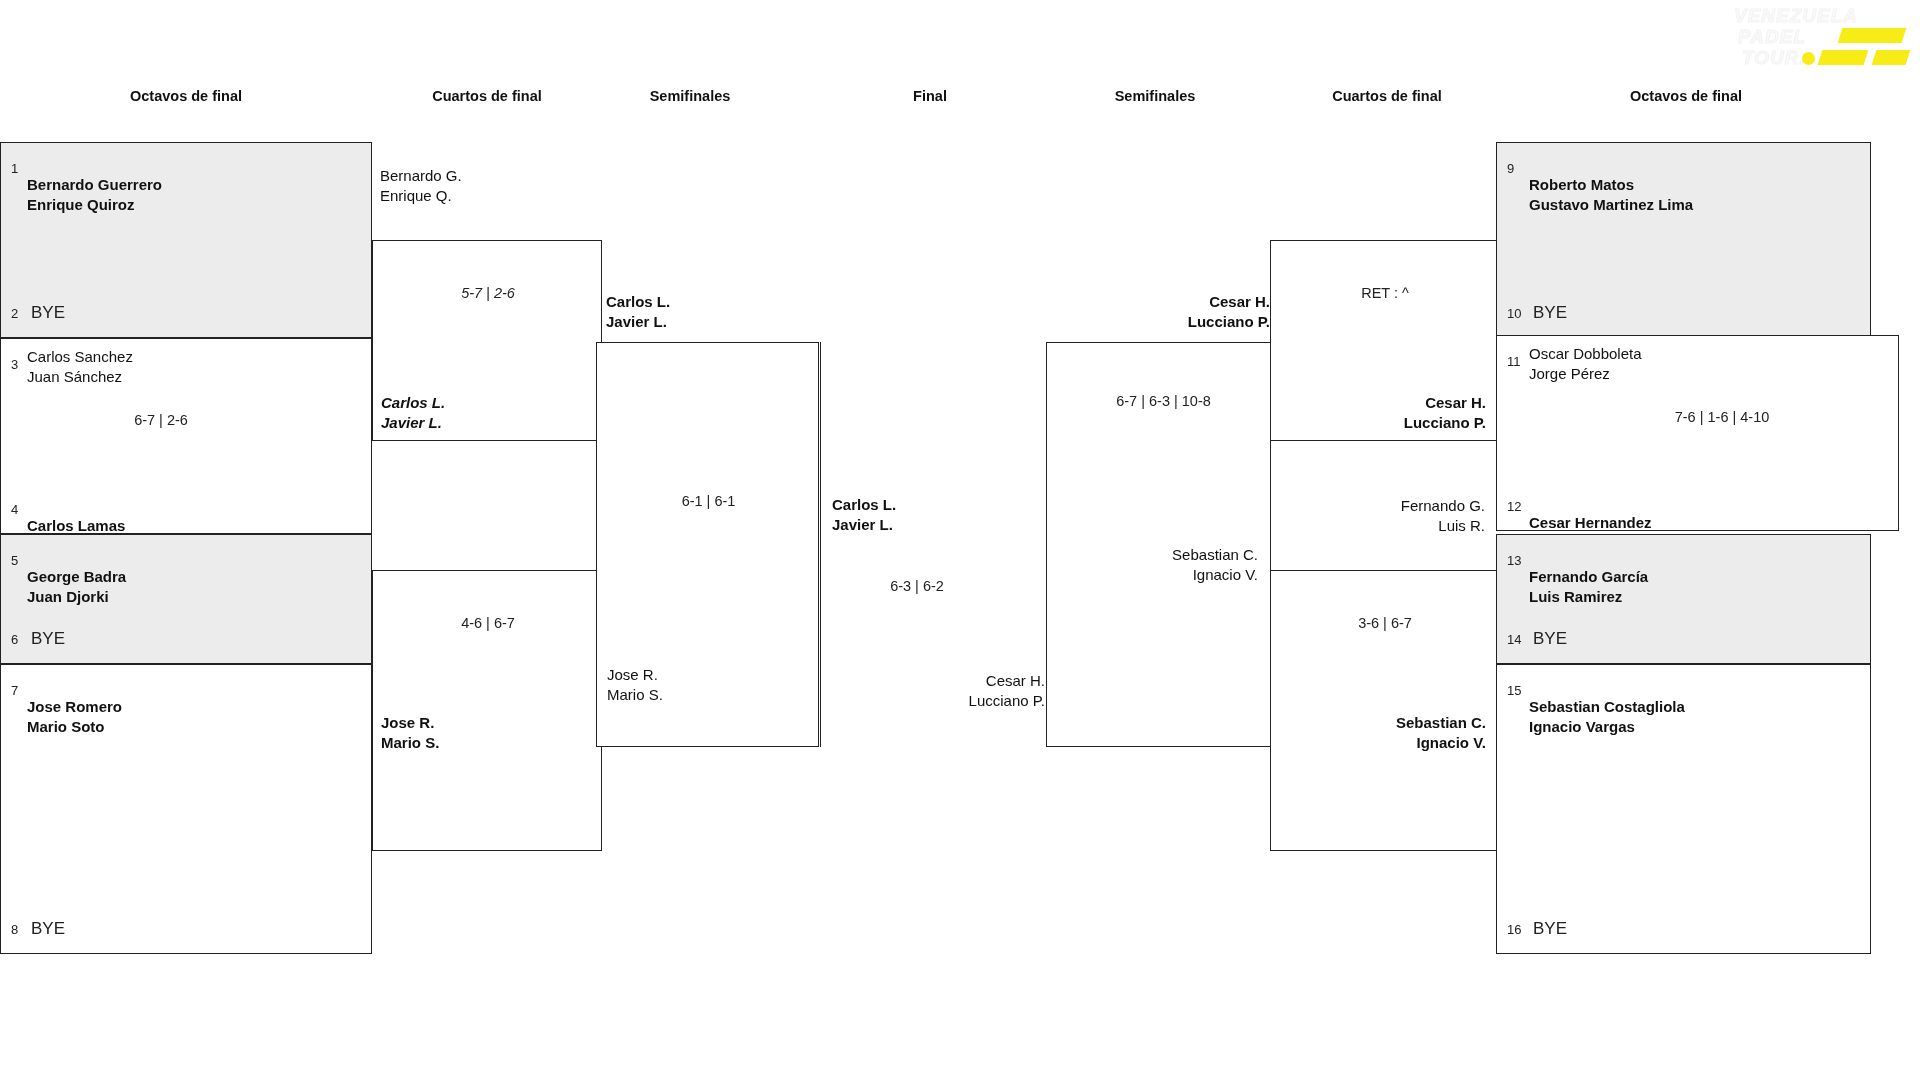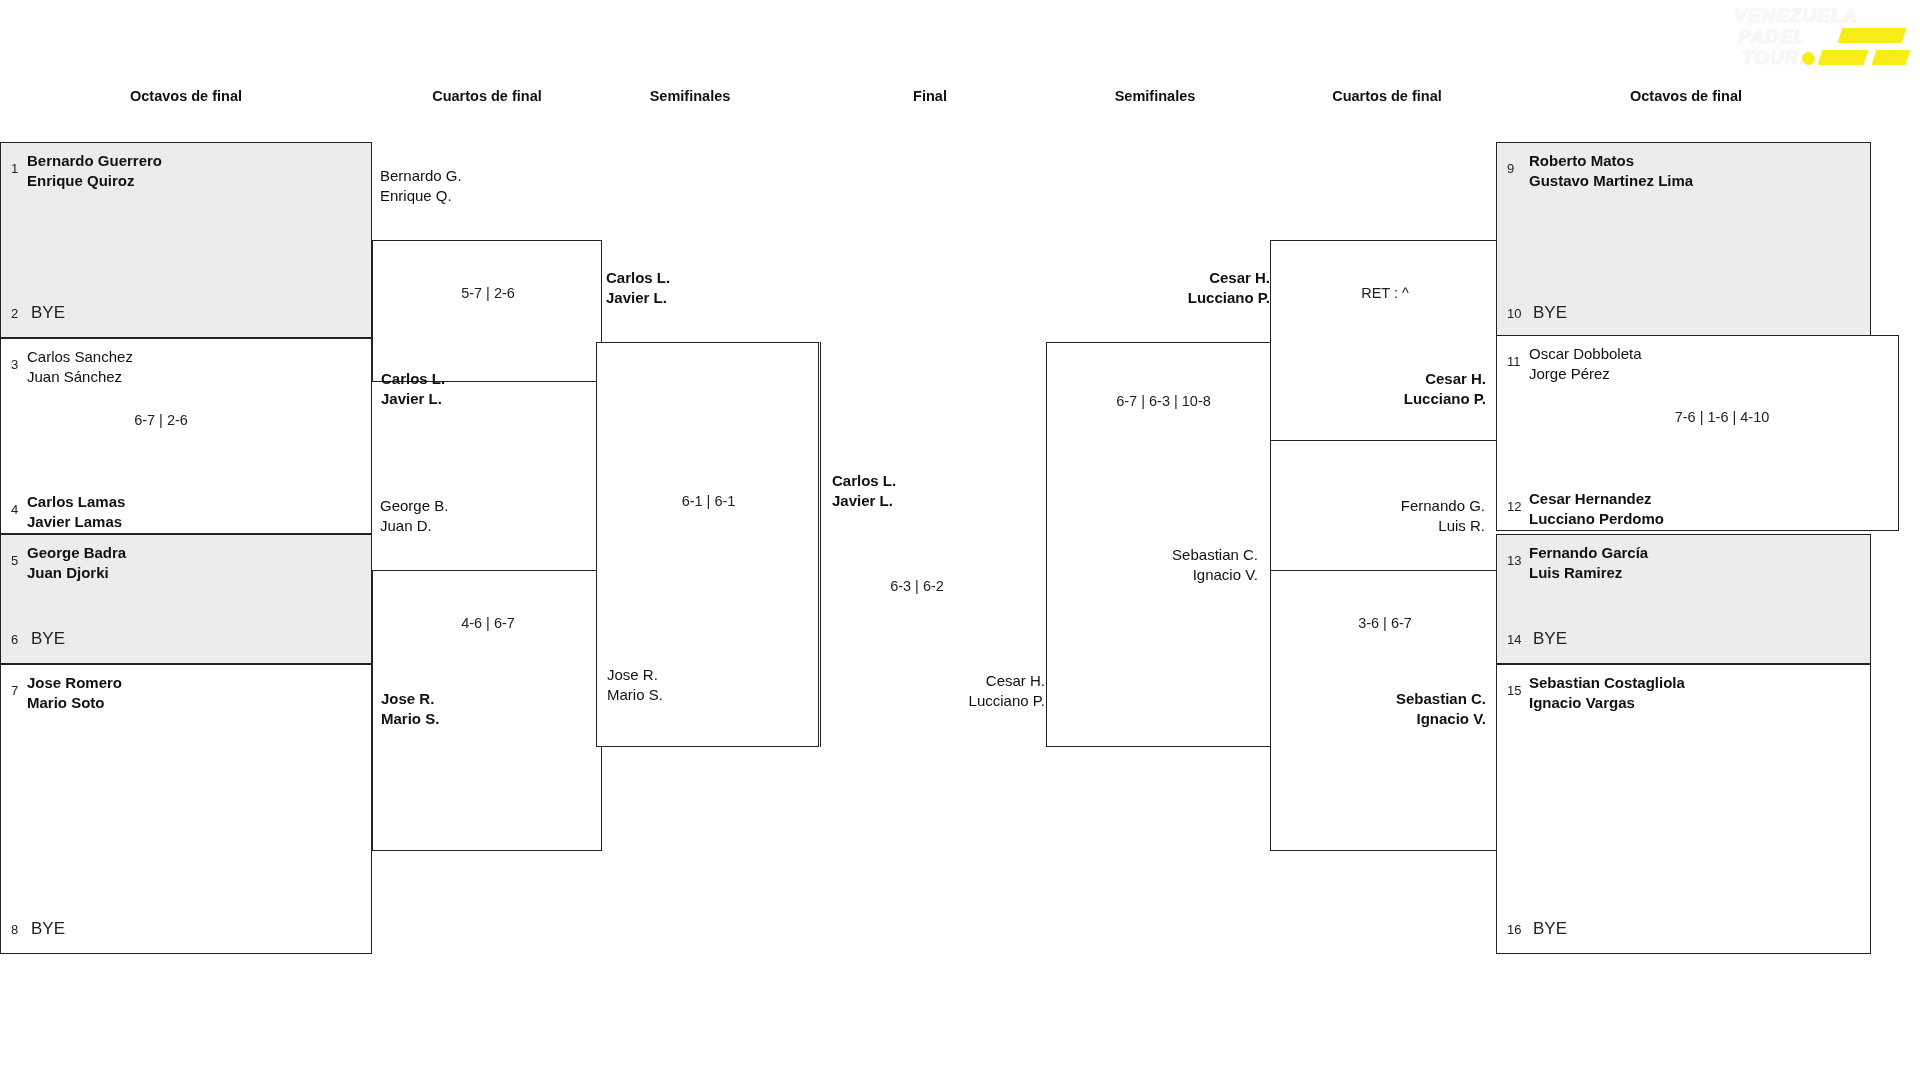--- a/index.html
+++ b/index.html
@@ -55,21 +55,21 @@
   .cell.shaded { background: #ececec; }
   .cell.noborder { border: none; background: transparent; }
 
   .seed {
     position: absolute; font-size: 13px; color: #222; white-space: nowrap;
   }
   .names {
     position: absolute; font-size: 15px; line-height: 1.30; color: #111;
     white-space: nowrap;
   }
-  .names.win { font-weight: bold; }
+  .names.win { font-weight: bold; margin-top: 24px; }
   .names.r { text-align: right; }
   .bye { position: absolute; font-size: 17px; color: #222; white-space: nowrap; }
 
   .score {
     position: absolute; font-size: 14.5px; color: #222;
     white-space: nowrap; text-align: center;
   }
 
   
   .line { position: absolute; background: #222222; }
@@ -146,34 +146,28 @@
     <div class="score" style="left:90px; top:150px; width:200px;"></div>
   </div>
 
   <div class="cell noborder" style="left:372px; top:160px; width:230px; height:80px;">
     <div class="names" style="left:8px; top:6px;">
       <div>Bernardo G.</div>
       <div>Enrique Q.</div>
     </div>
   </div>
 
-  <div class="cell" style="left:372px; top:240px; width:230px; height:142px;">
+  <div class="cell" style="left:372px; top:240px; width:230px; height:201px;font-style:italic;">
     <div class="score" style="left:0px; top:44px; width:230px;">5-7 | 2-6</div>
     <div class="names win" style="left:8px; top:128px;">
       <div>Carlos L.</div>
       <div>Javier L.</div>
     </div>
   </div>
 
-  <div class="cell noborder" style="left:372px; top:490px; width:230px; height:80px;">
-    <div class="names" style="left:8px; top:6px;">
-      <div>George B.</div>
-      <div>Juan D.</div>
-    </div>
-  </div>
 
   <div class="cell" style="left:372px; top:570px; width:230px; height:281px;">
     <div class="score" style="left:0px; top:44px; width:230px;">4-6 | 6-7</div>
     <div class="names win" style="left:8px; top:118px;">
       <div>Jose R.</div>
       <div>Mario S.</div>
     </div>
   </div>
 
   <div class="cell noborder" style="left:596px; top:262px; width:230px; height:80px;">

